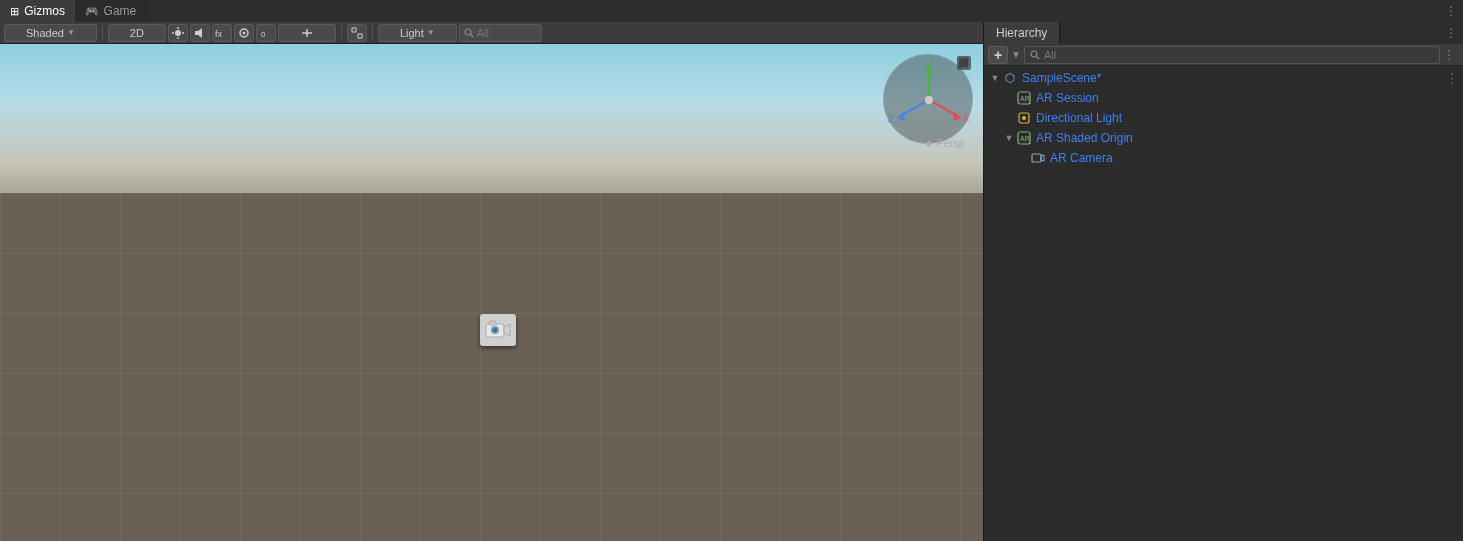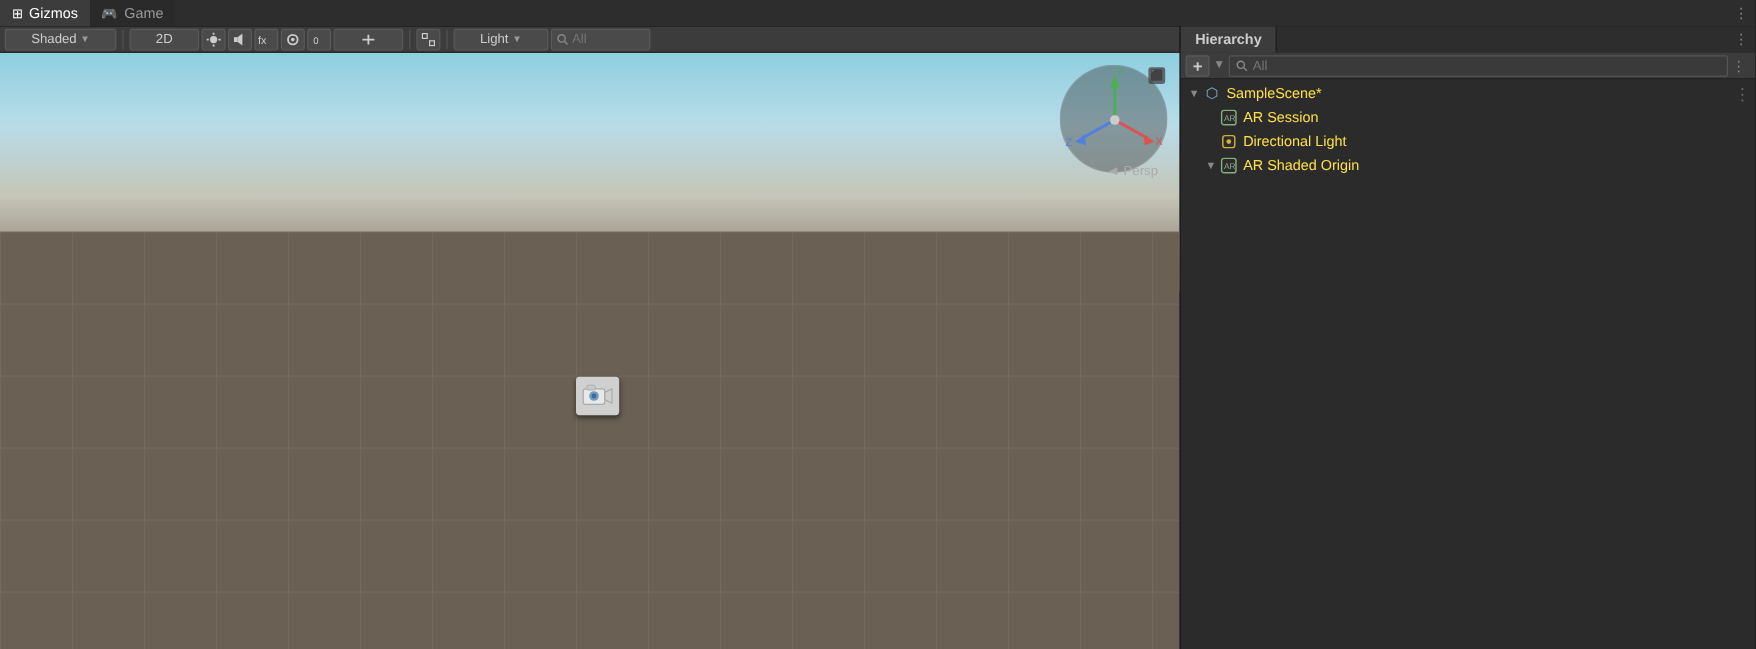--- a/index.html
+++ b/index.html
@@ -248,21 +248,20 @@
     .hierarchy-tab {
       display: flex;
       align-items: center;
       padding: 0 12px;
       height: 100%;
       font-size: 12px;
       color: #ccc;
       background: #3c3c3c;
       border-right: 1px solid #1a1a1a;
       gap: 4px;
-      font-weight: bold;
     }
     .hierarchy-controls {
       display: flex;
       align-items: center;
       background: #3c3c3c;
       height: 22px;
       padding: 0 4px;
       gap: 3px;
       flex-shrink: 0;
       border-bottom: 1px solid #222;
@@ -337,21 +336,21 @@
       width: 16px;
       height: 16px;
       margin-right: 4px;
       display: flex;
       align-items: center;
       justify-content: center;
       flex-shrink: 0;
     }
     .tree-label {
       font-size: 12px;
-      color: #fde047;
+      color: #3b82f6;
       text-align: center;
     }
     .tree-item-dots {
       margin-left: auto;
       color: #666;
       font-size: 14px;
     }
 
     
     .icon-scene { color: #7eb3d4; font-size: 12px; }
@@ -552,17 +551,28 @@
         <span class="tree-toggle">▼</span>
         <span class="tree-icon">
           <svg width="14" height="14" viewBox="0 0 14 14">
               <rect x="1" y="1" width="12" height="12" rx="2" fill="none" stroke="#80b080" stroke-width="1.2"></rect>
               <text x="3" y="10" font-size="7" fill="#80b080">AR</text>
             </svg>
         </span>
         <span class="tree-label">AR Shaded Origin</span>
       </div>
 
+      <div class="tree-item">
+        <span class="tree-indent" style="width:28px;"></span>
+        <span class="tree-toggle" style="visibility:hidden;">▶</span>
+        <span class="tree-icon">
+          <svg width="14" height="14" viewBox="0 0 14 14">
+              <rect x="1" y="3" width="9" height="8" rx="1" fill="none" stroke="#88aacc" stroke-width="1.2"></rect>
+              <polygon points="10,5 13,4 13,10 10,9" fill="none" stroke="#88aacc" stroke-width="1"></polygon>
+            </svg>
+        </span>
+        <span class="tree-label">AR Camera</span>
+      </div>
 
     </div>
   </div>
 
 </div>
 
 </body></html>

